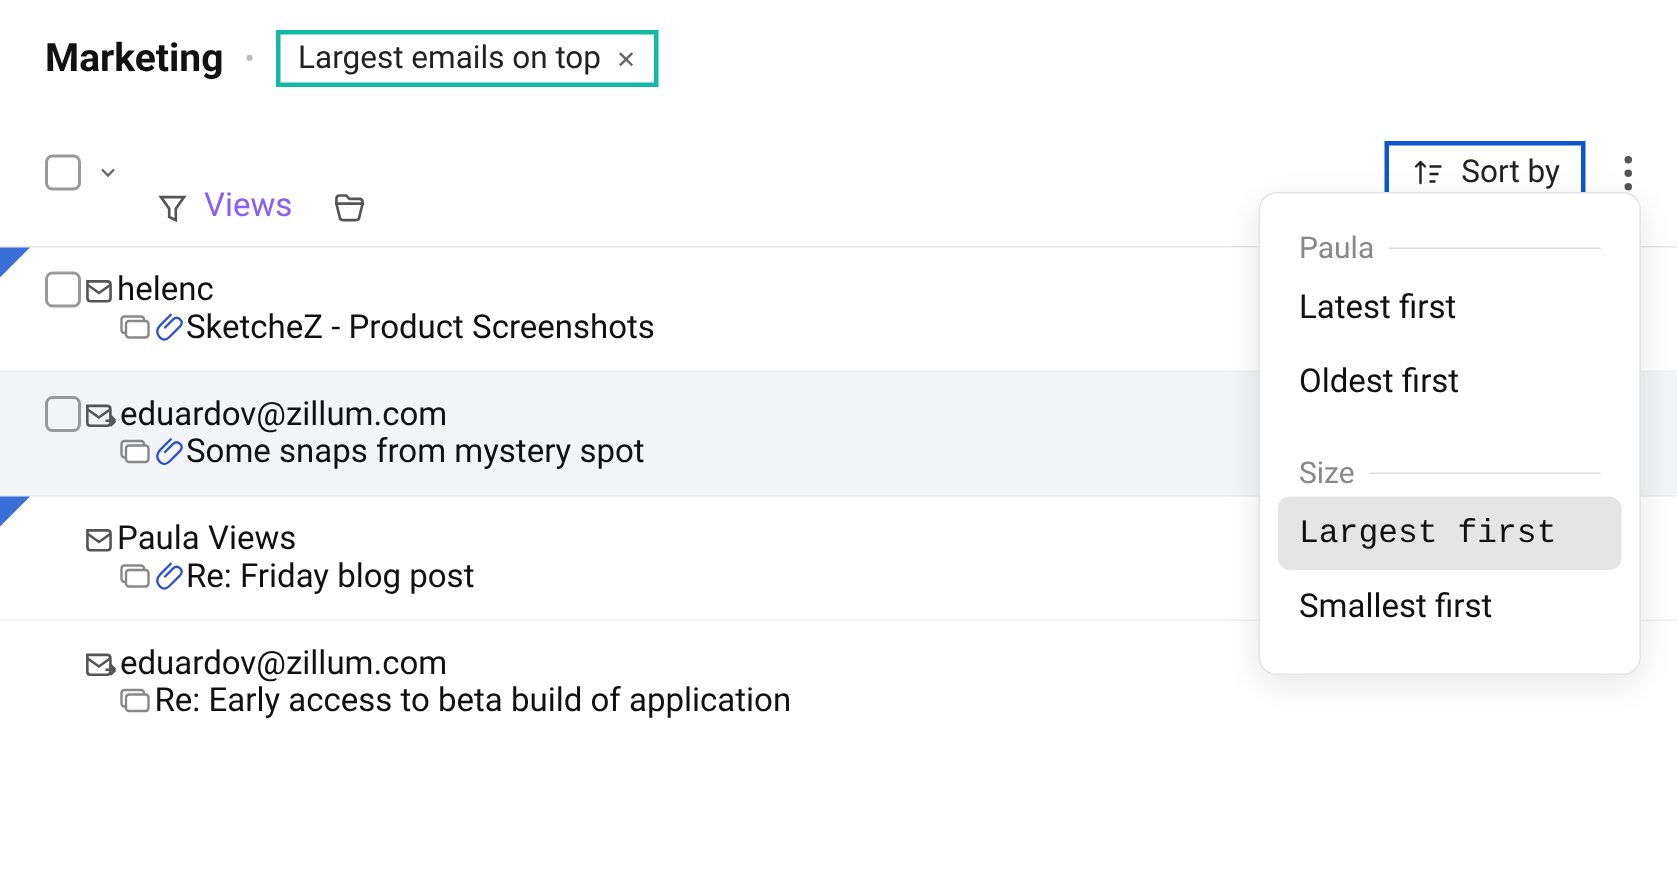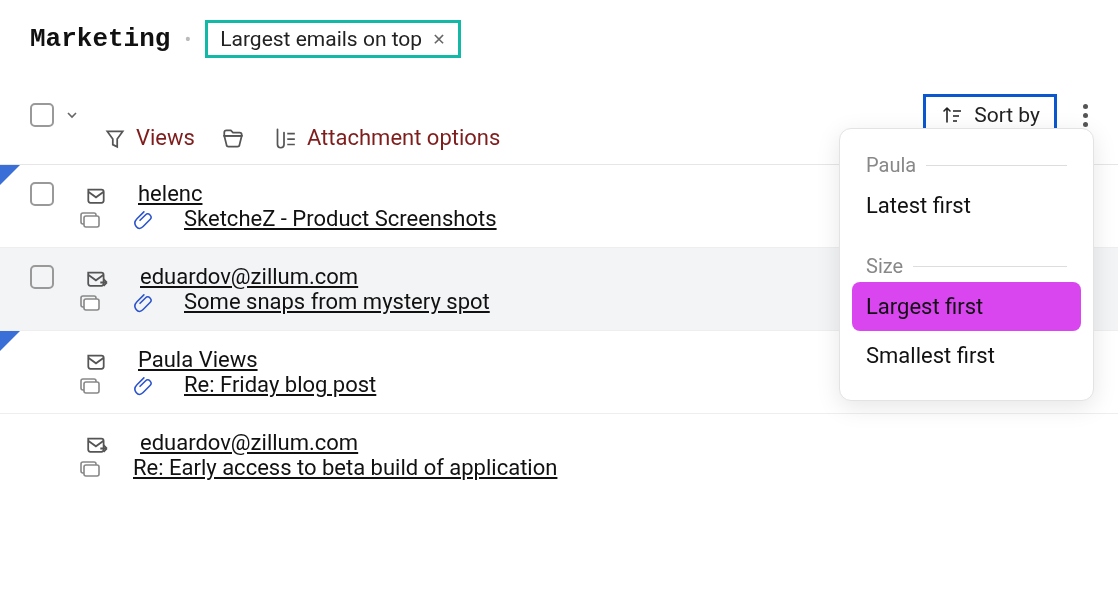--- a/index.html
+++ b/index.html
@@ -16,21 +16,20 @@
   
   .header {
     display: flex;
     align-items: center;
     padding: 20px 30px 14px 30px;
     gap: 14px;
   }
   .folder-title {
     font-weight: 700;
     font-size: 26px;
-    font-family: Liberation Mono, monospace;
   }
   .dot { color: #bbb; font-size: 20px; }
   .filter-chip {
     display: inline-flex;
     align-items: center;
     border: 3px solid #14b8a6;
     padding: 4px 12px;
     gap: 10px;
     font-size: 21px;
     color: #222;
@@ -52,21 +51,21 @@
   .tb-checkbox {
     width: 24px; height: 24px;
     border: 2px solid #999;
     border-radius: 5px;
   }
   .tb-caret { color: #666; font-size: 14px; margin-left: -14px; }
   .tb-item {
     display: inline-flex;
     align-items: center;
     gap: 10px;
-    color: #7f1d1d;
+    color: #8b5cf6;
     font-size: 22px;
     cursor: pointer;
     margin-top: 45px;
   }
   .tb-item svg { stroke: #555; }
   .sortby-box {
     border: 3px solid #0b57d0;
     padding: 6px 14px;
     display: inline-flex;
     align-items: center;
@@ -87,23 +86,22 @@
   .row.selected { background: #f3f4f6; }
   .row .corner {
     position: absolute;
     top: 0; left: 0;
     width: 0; height: 0;
     border-top: 20px solid #3a6fd8;
     border-right: 20px solid transparent;
   }
   .row .top-line, .row .bot-line {
     display: flex;
-    align-items: center;
-    gap: 31px;
-    text-decoration: underline;
+    align-items: flex-start;
+    gap: 1px;
   }
   .row .bot-line { padding-left: 48px; }
   .chk {
     width: 24px; height: 24px;
     border: 2px solid #999;
     border-radius: 5px;
     flex: 0 0 auto;
   }
   .chk.hidden { visibility: hidden; }
   .ico { flex: 0 0 auto; display:inline-flex; }
@@ -133,21 +131,21 @@
     gap:10px;
   }
   .dd-group-label .line { flex:1; height:1px; background:#ddd; }
   .dd-item {
     padding: 12px 14px;
     font-size: 22px;
     color: #111;
     border-radius: 8px;
     cursor: pointer;
   }
-  .dd-item.active { background: #d946ef; }
+  .dd-item.active { background: #e5e5e5; font-family: Liberation Mono, monospace; }
   .dd-gap { height: 20px; }
 
   svg { display:block; }
 </style>
 </head>
 <body>
 
 <svg width="0" height="0" style="position:absolute">
   <defs>
     <g id="i-envelope">
@@ -211,28 +209,20 @@
   </span>
 
   <span class="tb-item">
     <span class="ico">
         <svg width="24" height="24" viewBox="0 0 22 22" style="color:#555">
           <use href="#i-archive"></use>
         </svg>
       </span>
   </span>
 
-  <span class="tb-item">
-    <span class="ico">
-        <svg width="26" height="24" viewBox="0 0 24 22" style="color:#555">
-          <use href="#i-attach-opt"></use>
-        </svg>
-      </span>
-    <span>Attachment options</span>
-  </span>
 
   <span style="flex:1"></span>
 
   <span class="sortby-box">
     <span class="ico">
         <svg width="24" height="22" viewBox="0 0 22 22" style="color:#222">
           <use href="#i-sort"></use>
         </svg>
       </span>
     <span>Sort by</span>
@@ -345,20 +335,21 @@
   </div>
 
 </div>
 
 <div class="dropdown">
   <div class="dd-group-label">
     <span>Paula</span>
       <span class="line"></span>
   </div>
   <div class="dd-item">Latest first</div>
+  <div class="dd-item">Oldest first</div>
   <div class="dd-gap"></div>
   <div class="dd-group-label">
     <span>Size</span>
       <span class="line"></span>
   </div>
   <div class="dd-item active">Largest first</div>
   <div class="dd-item">Smallest first</div>
 </div>
 
 </body></html>

